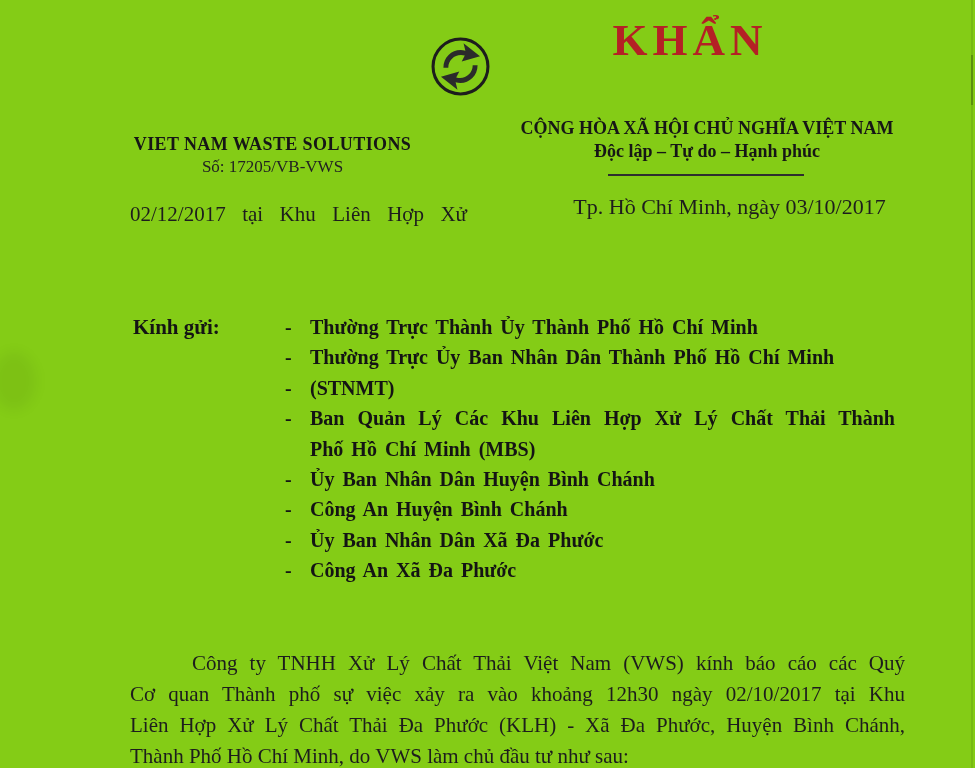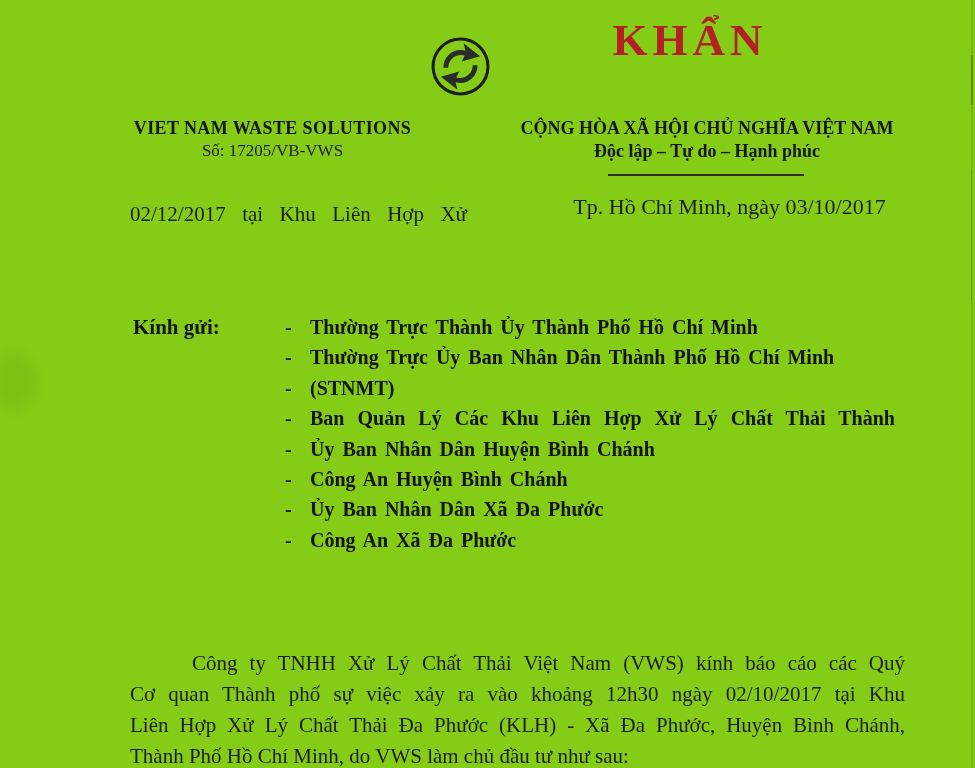--- a/index.html
+++ b/index.html
@@ -19,21 +19,21 @@
   
   .stamp {
     position:absolute; left:585px; top:14px; width:210px;
     text-align:center;
     font-size:45px; font-weight:bold; letter-spacing:5px;
     color:#b42125;
   }
 
   
   .sender { position:absolute; left:95px; top:117px; width:355px; text-align:center; }
-  .sender-name { font-size:18px; font-weight:bold; letter-spacing:0.4px; line-height:23px; color:#161616; }
+  .sender-name { font-size:18px; font-weight:bold; letter-spacing:0.4px; line-height:23px; color:#161616;margin-top:16px; }
   .sender-ref { font-size:17px; line-height:22px; color:#222; }
 
   
   .nat { position:absolute; left:512px; top:117px; width:390px; text-align:center; }
   .nat1 { font-size:18px; font-weight:bold; line-height:23px; color:#161616; }
   .nat2 { font-size:18px; font-weight:bold; line-height:23px; color:#161616; }
   .nat-underline { position:absolute; left:96px; top:57px; width:196px; height:2px; background:#2e2e2e; }
 
   
   .dateline { position:absolute; left:552px; top:192px; width:355px; text-align:center; font-size:22px; line-height:30px; color:#1d1d1d; }
@@ -116,20 +116,21 @@
         <span class="r-dash">-</span>
         <div class="r-text">
           <div class="lline">(STNMT)</div>
         </div>
       </div>
 
       <div class="r-item">
         <span class="r-dash">-</span>
         <div class="r-text">
           <div class="jline">Ban Quản Lý Các Khu Liên Hợp Xử Lý Chất Thải Thành</div>
+          <div class="lline">Phố Hồ Chí Minh (MBS)</div>
         </div>
       </div>
 
       <div class="r-item">
         <span class="r-dash">-</span>
         <div class="r-text">
             <div class="lline">Ủy Ban Nhân Dân Huyện Bình Chánh</div>
           </div>
       </div>
 

